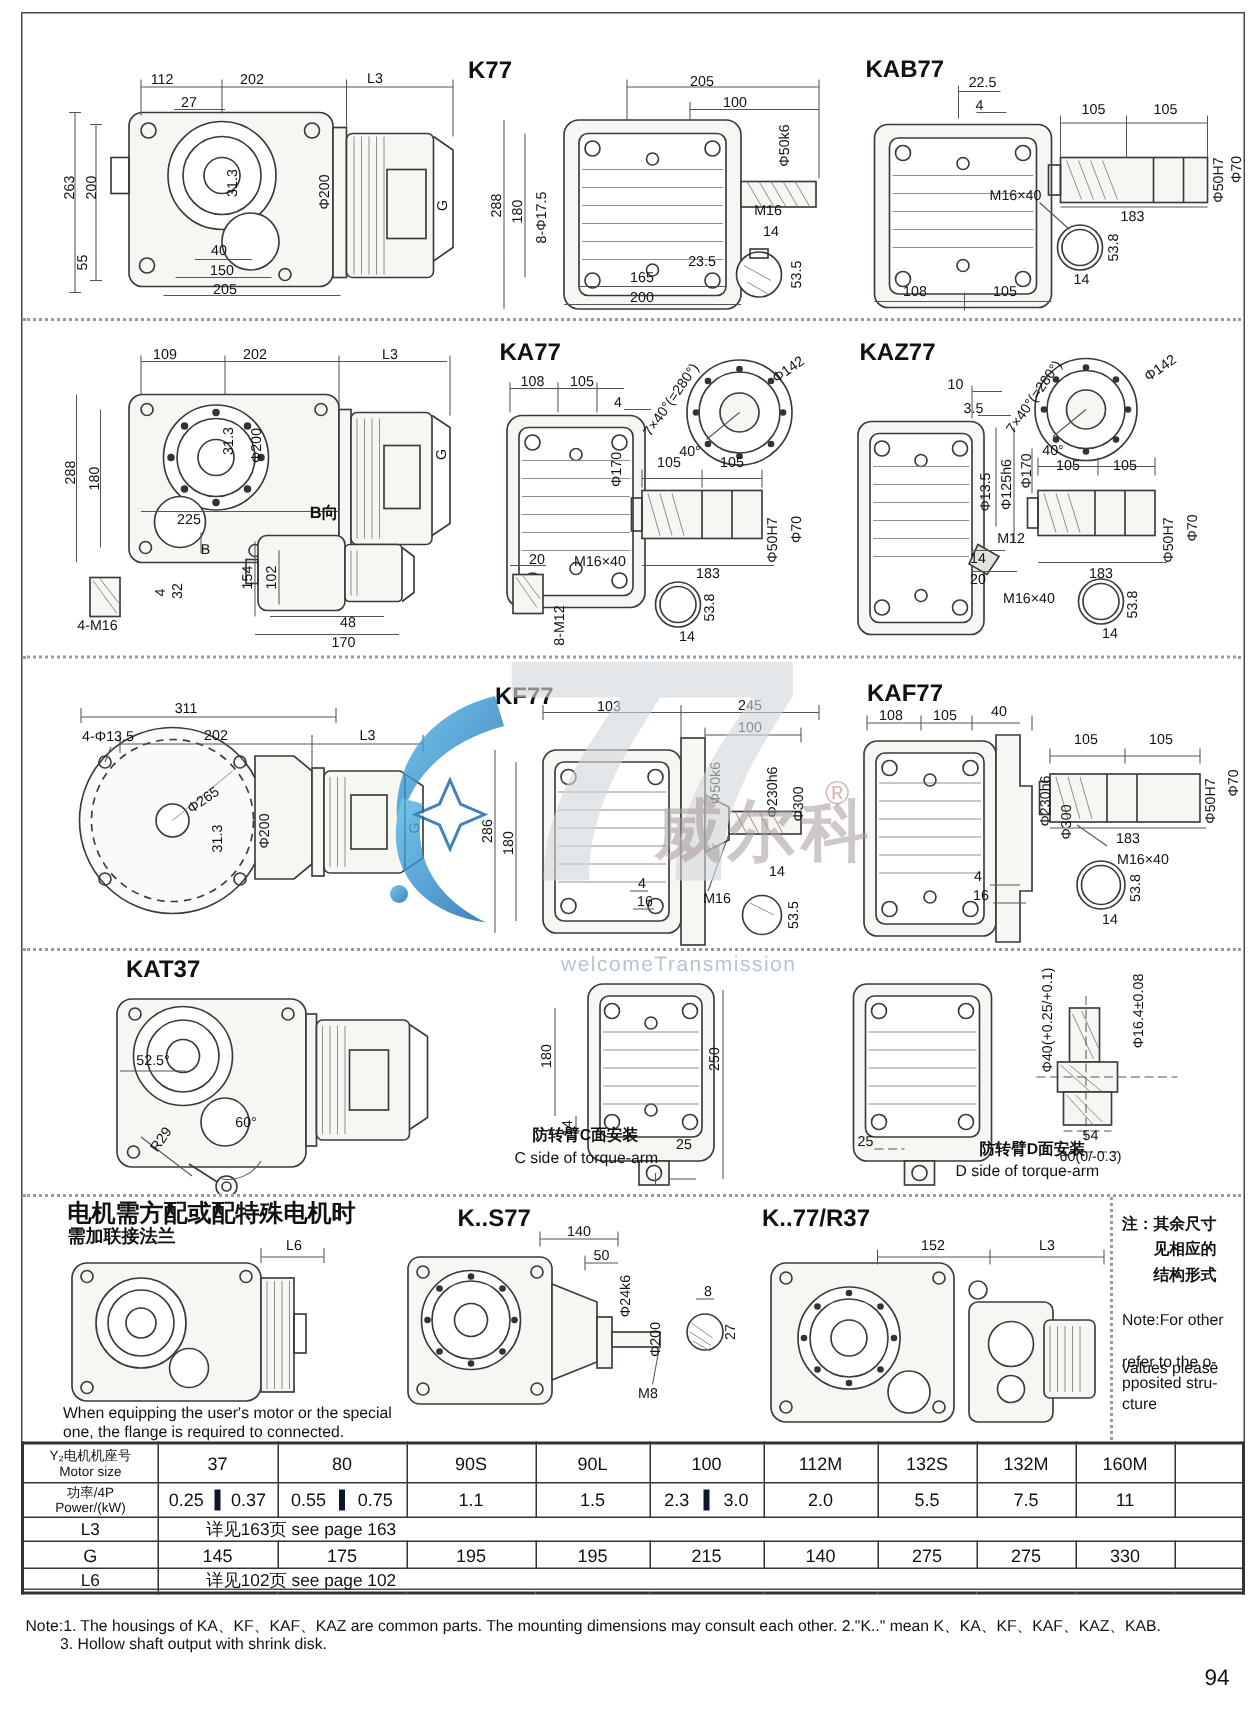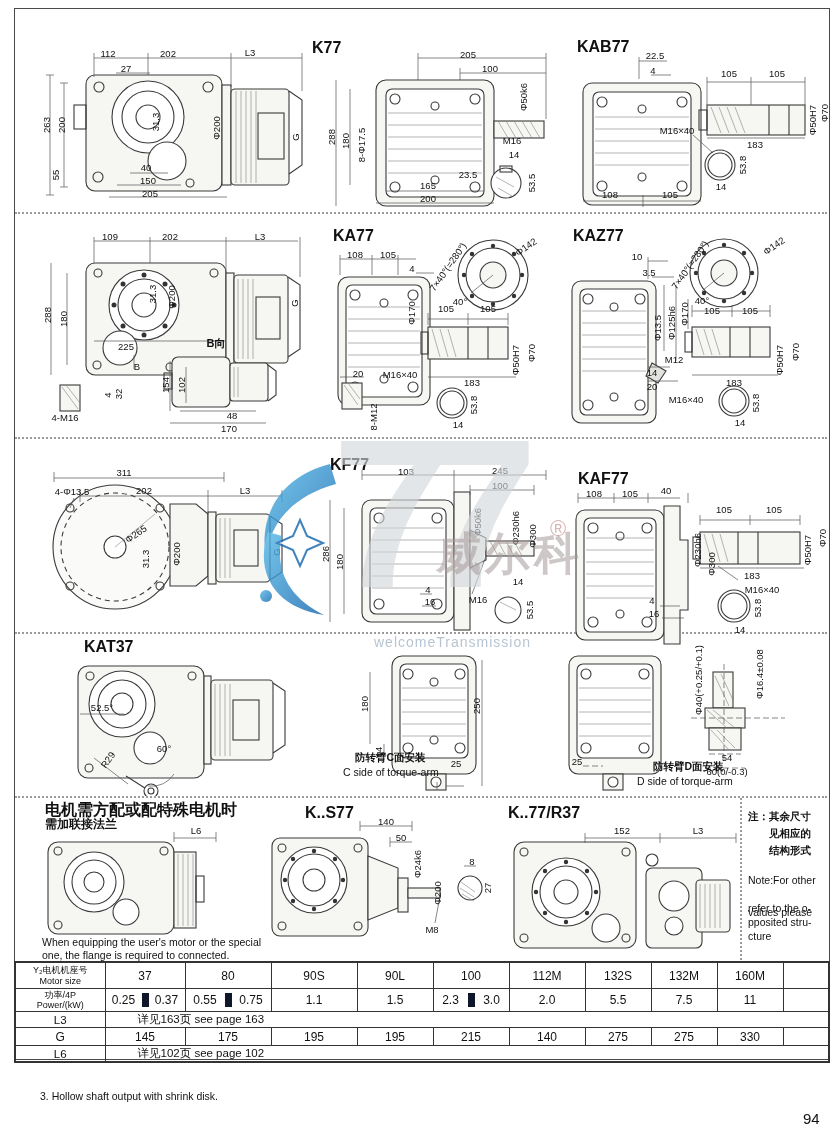--- a/index.html
+++ b/index.html
@@ -31,21 +31,21 @@
   .wmlogo{left:252px;top:462px;opacity:.8;}
   
   .dimtable{position:absolute;left:14px;top:961px;width:814px;border-collapse:collapse;
             table-layout:fixed;border:2px solid #333;}
   .dimtable td{border:1px solid #333;text-align:center;font-size:12px;padding:0;overflow:hidden;}
   .r1 td{height:25px;} .r2 td{height:22px;} .r3 td{height:15px;font-size:11.5px;}
   .r4 td{height:17px;} .r5 td{height:15px;font-size:11.5px;}
   .hd span{display:block;font-size:9px;line-height:1.15;}
   .sp{display:flex;height:100%;align-items:center;}
   .sp span{flex:1;text-align:center;}
-  .sp span + span{border-left:7px solid #0f172a;}
+  .sp span + span{border-left:4px solid #0f172a;}
   .lft{text-align:left !important;padding-left:32px !important;}
   .fn{position:absolute;left:17px;font-size:10.5px;white-space:nowrap;}
   .pageno{position:absolute;left:803px;top:1110px;font-size:15px;}
 </style>
 </head>
 <body>
 
 <div class="page">
   <div class="frame"></div>
   <div class="hsep" style="top:212px"></div>
@@ -378,21 +378,21 @@
     <span class="dim rot" style="left:233px;top:94px">Φ300</span>
     <span class="dim rot" style="left:26px;top:112px">286</span>
     <span class="dim rot" style="left:40px;top:120px">180</span>
     <span class="dim" style="left:128px;top:148px">4</span>
     <span class="dim" style="left:130px;top:160px">16</span>
     <span class="dim" style="left:178px;top:158px">M16</span>
     <span class="dim" style="left:218px;top:140px">14</span>
     <span class="dim rot" style="left:230px;top:168px">53.5</span>
   </div>
 
-  <div class="panel" style="left:552px;top:458px;width:278px;height:190px">
+  <div class="panel" style="left:552px;top:442px;width:278px;height:190px">
     <span class="ptitle" style="left:26px;top:12px">KAF77</span>
     <svg class="draw" width="278" height="190" viewBox="0 0 278 190">
       <g class="ln">
         <rect class="fl" x="24" y="52" width="88" height="130" rx="9"></rect>
         <rect fill="#fff" x="32" y="60" width="72" height="114" rx="6"></rect>
         <circle cx="41" cy="70" r="5"></circle>
           <circle cx="95" cy="70" r="5"></circle>
           <circle cx="41" cy="164" r="5"></circle>
           <circle cx="95" cy="164" r="5"></circle>
         <circle cx="68" cy="78" r="4"></circle>
@@ -710,16 +710,17 @@
       <td>330</td>
       <td></td>
     </tr>
     <tr class="r5">
       <td>L6</td>
       <td colspan="10" class="lft">详见102页  see page 102</td>
     </tr>
   </tbody>
     </table>
 
+  <div class="fn" style="top:1077px">Note:1. The housings of KA、KF、KAF、KAZ are common parts. The mounting dimensions may consult each other.  2."K.." mean K、KA、KF、KAF、KAZ、KAB.</div>
   <div class="fn" style="top:1090px;left:40px">3. Hollow shaft output with shrink disk.</div>
 
   <div class="pageno">94</div>
 </div>
 
 </body></html>

